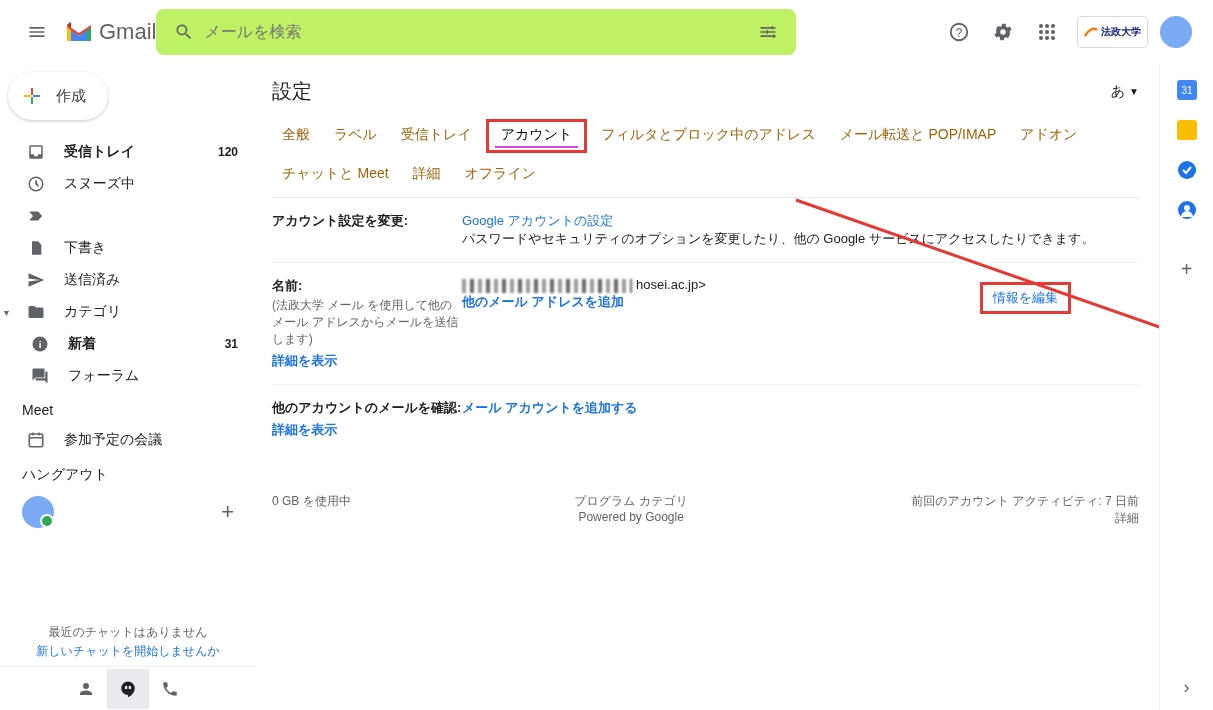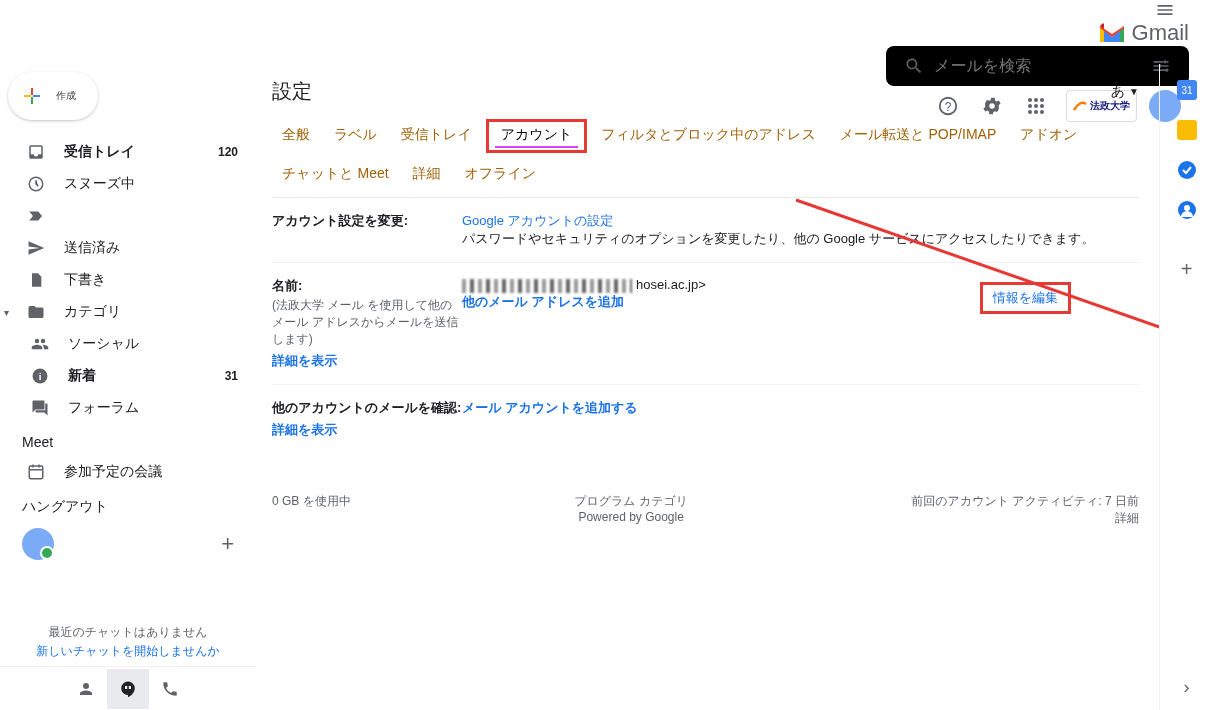--- a/index.html
+++ b/index.html
@@ -1,34 +1,34 @@
 <!DOCTYPE html>
 <html><head>
 <meta charset="utf-8">
 <style>
 * { box-sizing: border-box; margin: 0; padding: 0; }
 body { font-family: Arial, "Hiragino Sans", "Meiryo", sans-serif; font-size: 14px; color: #202124; overflow: hidden; }
 .app { width: 1213px; height: 710px; position: relative; background: #fff; }
-.header { height: 64px; display: flex; align-items: flex-end; padding: 0 24px; flex-direction: column; }
+.header { height: 64px; display: flex; align-items: center; padding: 0 13px; }
 .menu-btn { width: 48px; height: 48px; display: flex; align-items: center; justify-content: center; cursor: pointer; border-radius: 50%; }
 .logo-wrap { display: flex; align-items: center; margin-left: 4px; }
 .logo-text { font-size: 22px; color: #5f6368; margin-left: 6px; font-family: "Product Sans", Arial; }
-.search-bar { flex: 1; max-width: 640px; margin-left: 60px; height: 46px; background: #000000; border-radius: 8px; display: flex; align-items: center; padding: 0 8px; }
+.search-bar { flex: 1; max-width: 640px; height: 46px; background: #bef264; border-radius: 8px; display: flex; align-items: center; padding: 0 8px; }
 .search-icon-btn { width: 40px; height: 40px; display: flex; align-items: center; justify-content: center; }
 .search-input { flex: 1; border: none; background: transparent; font-size: 16px; outline: none; color: #5f6368; }
 .tune-btn { width: 40px; height: 40px; display: flex; align-items: center; justify-content: center; }
 .header-right { margin-left: auto; display: flex; align-items: center; gap: 4px; padding-right: 8px; }
 .hdr-icon-btn { width: 40px; height: 40px; display: flex; align-items: center; justify-content: center; cursor: pointer; border-radius: 50%; }
 .org-badge { height: 32px; padding: 0 6px; border: 1px solid #dadce0; border-radius: 4px; display: flex; align-items: center; margin-left: 6px; background: #fff; font-size: 10px; color: #1a237e; font-weight: bold; }
 .org-badge svg { margin-right: 3px; }
 .avatar { width: 32px; height: 32px; border-radius: 50%; background: #7baaf7; margin-left: 8px; }
 .body-area { display: flex; height: calc(710px - 64px); }
 .sidebar { width: 256px; padding-top: 8px; display: flex; flex-direction: column; }
 .compose-btn { height: 48px; border-radius: 24px; box-shadow: 0 1px 3px rgba(60,64,67,.3); display: inline-flex; align-items: center; padding: 0 22px 0 12px; margin: 0 0 16px 8px; cursor: pointer; width: fit-content; background: #fff; }
-.compose-btn span.lbl { margin-left: 12px; font-size: 10px; color: #3c4043; }
+.compose-btn span.lbl { margin-left: 12px; font-size: 15px; color: #3c4043; }
 .nav-item { height: 32px; display: flex; align-items: center; padding-left: 26px; border-radius: 0 16px 16px 0; cursor: pointer; color: #202124; }
 .nav-item.sub { padding-left: 30px; }
 .nav-item.bold { font-weight: bold; }
 .nav-icon { width: 20px; display: flex; justify-content: center; color: #5f6368; }
 .nav-label { margin-left: 18px; flex: 1; font-size: 14px; }
 .nav-count { margin-right: 18px; font-size: 12px; color: #5f6368; }
 .nav-item.bold .nav-count { font-weight: bold; color: #202124; }
 .cat-row { display: flex; align-items: center; }
 .cat-caret { width: 12px; margin-left: 4px; color: #5f6368; font-size: 10px; }
 .meet-header { font-size: 14px; font-weight: 500; padding: 10px 0 6px 22px; color: #202124; }
@@ -176,53 +176,45 @@
       </div>
       <div class="nav-item">
         <span class="nav-icon">
             <svg width="18" height="18" viewBox="0 0 24 24">
               <path fill="#5f6368" d="M3 6h12l5 6-5 6H3l5-6z"></path>
             </svg>
           </span>
       </div>
       <div class="nav-item">
         <span class="nav-icon">
-            <svg width="18" height="18" viewBox="0 0 24 24">
-              <path fill="#5f6368" d="M2 21l21-9L2 3v7l15 2-15 2z"></path>
-            </svg>
-          </span>
-        <span class="nav-label">送信済み</span>
-      </div>
-      <div class="nav-item">
-        <span class="nav-icon">
             <svg width="16" height="18" viewBox="0 0 24 24">
               <path fill="#5f6368" d="M6 2h9l5 5v15H6z"></path>
             </svg>
           </span>
         <span class="nav-label">下書き</span>
+      </div>
+      <div class="nav-item">
+        <span class="nav-icon">
+            <svg width="18" height="18" viewBox="0 0 24 24">
+              <path fill="#5f6368" d="M2 21l21-9L2 3v7l15 2-15 2z"></path>
+            </svg>
+          </span>
+        <span class="nav-label">送信済み</span>
       </div>
       <div class="cat-row">
         <span class="cat-caret">▾</span>
         <div class="nav-item" style="padding-left:10px">
           <span class="nav-icon">
               <svg width="18" height="18" viewBox="0 0 24 24">
                 <path fill="#5f6368" d="M10 4H4a2 2 0 00-2 2v12a2 2 0 002 2h16a2 2 0 002-2V8a2 2 0 00-2-2h-8z"></path>
               </svg>
             </span>
           <span class="nav-label">カテゴリ</span>
         </div>
       </div>
-      <div class="nav-item sub">
-        <span class="nav-icon">
-            <svg width="18" height="18" viewBox="0 0 24 24">
-              <path fill="#5f6368" d="M16 11a3 3 0 100-6 3 3 0 000 6zM8 11a3 3 0 100-6 3 3 0 000 6zM8 13c-2.3 0-7 1.2-7 3.5V19h14v-2.5C15 14.2 10.3 13 8 13zm8 0c-.3 0-.6 0-1 .1 1.2.9 2 2 2 3.4V19h6v-2.5c0-2.3-4.7-3.5-7-3.5z"></path>
-            </svg>
-          </span>
-        <span class="nav-label">ソーシャル</span>
-      </div>
       <div class="nav-item sub bold">
         <span class="nav-icon">
             <svg width="18" height="18" viewBox="0 0 24 24">
               <circle cx="12" cy="12" r="10" fill="#5f6368"></circle>
               <text x="12" y="17" text-anchor="middle" font-size="13" fill="#fff">i</text>
             </svg>
           </span>
         <span class="nav-label">新着</span>
         <span class="nav-count">31</span>
       </div>

